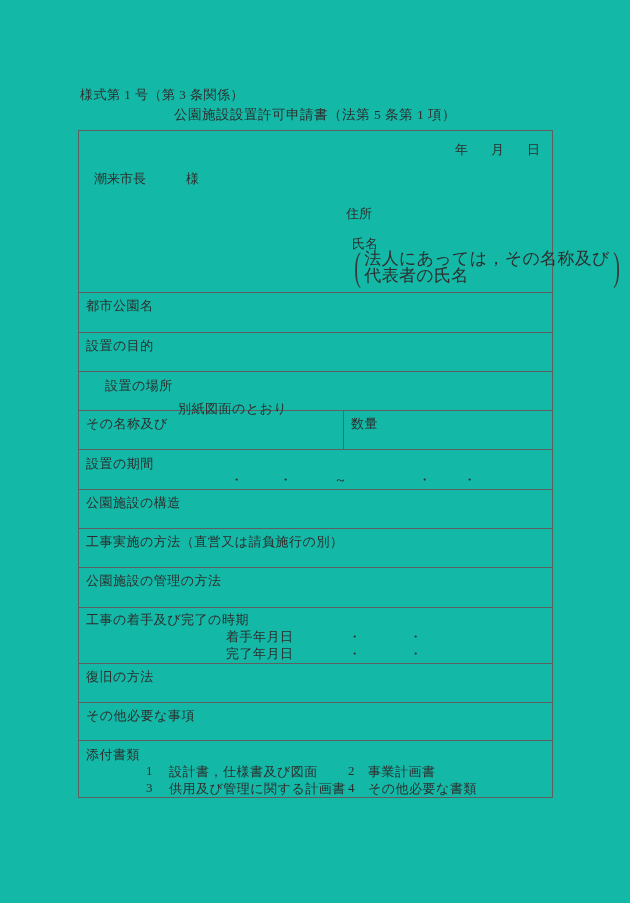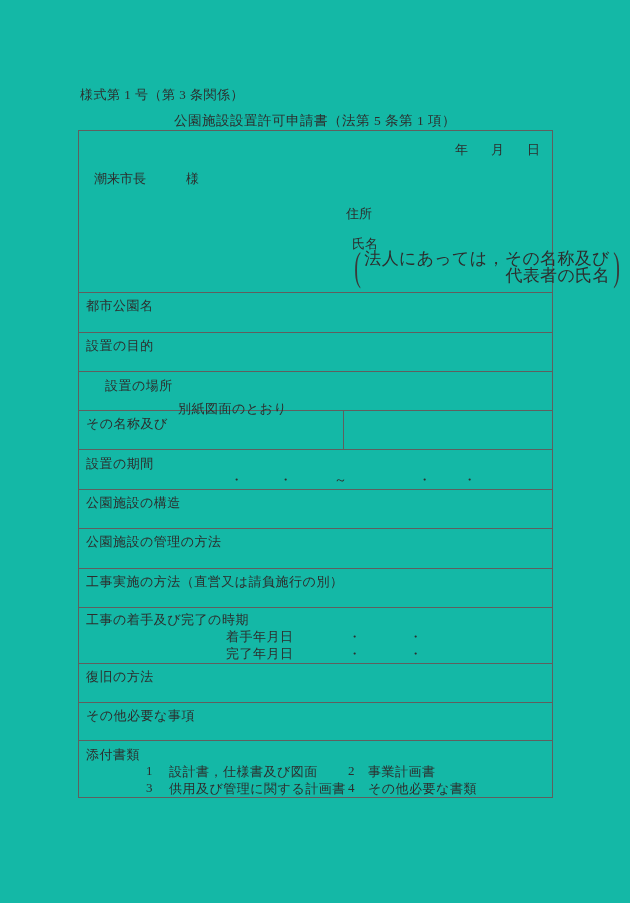--- a/index.html
+++ b/index.html
@@ -3,23 +3,23 @@
 <meta charset="utf-8">
 <style>
   html,body { margin:0; padding:0; background:#e8e8e8; }
   .page {
     position:relative; width:630px; height:903px; margin:0 auto;
     background:#14b8a6;
     font-family:"Liberation Serif","DejaVu Serif",serif;
     color:#2d2d2d; font-size:13px;
   }
   .form-number { position:absolute; left:80px; top:86px; letter-spacing:0.5px; }
-  .doc-title { position:absolute; left:0; top:106px; width:630px; text-align:center; font-size:13.5px; letter-spacing:0.5px;margin-top:6px; }
+  .doc-title { position:absolute; left:0; top:106px; width:630px; text-align:center; font-size:13.5px; letter-spacing:0.5px; }
 
-  .tbl { position:absolute; left:78px; top:130px; width:475px; border:1px solid #5f5f5f; box-sizing:border-box;text-align:right; }
+  .tbl { position:absolute; left:78px; top:130px; width:475px; border:1px solid #5f5f5f; box-sizing:border-box; }
   .row { position:relative; box-sizing:border-box; border-bottom:1px solid #5f5f5f; }
   .row.last { border-bottom:none; }
   .lbl { position:absolute; left:7px; top:4px; white-space:nowrap; letter-spacing:0.5px; }
 
   
   .hdr { height:162px; }
   .date-line { position:absolute; top:10px; right:12px; white-space:nowrap; }
   .date-line .gap { margin-left:23px; }
   .addressee { position:absolute; left:15px; top:39px; white-space:nowrap; }
   .honorific { margin-left:40px; }
@@ -82,42 +82,45 @@
     <div class="row r39">
       <span class="lbl" style="top:5px;margin-left:19px;">設置の場所</span>
       <span class="abs" style="left:99px; top:28px;">別紙図面のとおり</span>
     </div>
 
     <div class="row r39">
       <div class="cells">
         <div class="cell c1">
           <span class="lbl">その名称及び</span>
         </div>
+        <div class="cell c3">
+          <span class="lbl">数量</span>
+        </div>
       </div>
     </div>
 
     <div class="row r40">
       <span class="lbl" style="top:5px;">設置の期間</span>
       <span class="abs" style="left:151px; top:21px;">・</span>
       <span class="abs" style="left:200px; top:21px;">・</span>
       <span class="abs" style="left:255px; top:21px;">～</span>
       <span class="abs" style="left:339px; top:21px;">・</span>
       <span class="abs" style="left:384px; top:21px;">・</span>
     </div>
 
     <div class="row r39">
       <span class="lbl">公園施設の構造</span>
     </div>
 
+    <div class="row r39">
+      <span class="lbl">工事実施の方法（直営又は請負施行の別）</span>
+    </div>
+
     <div class="row r40">
       <span class="lbl">公園施設の管理の方法</span>
-    </div>
-
-    <div class="row r39">
-      <span class="lbl">工事実施の方法（直営又は請負施行の別）</span>
     </div>
 
     <div class="row r56">
       <span class="lbl" style="top:3px;">工事の着手及び完了の時期</span>
       <span class="abs" style="left:147px; top:20px;">着手年月日</span>
       <span class="abs" style="left:269px; top:20px;">・</span>
       <span class="abs" style="left:330px; top:20px;">・</span>
       <span class="abs" style="left:147px; top:37px;">完了年月日</span>
       <span class="abs" style="left:269px; top:37px;">・</span>
       <span class="abs" style="left:330px; top:37px;">・</span>

